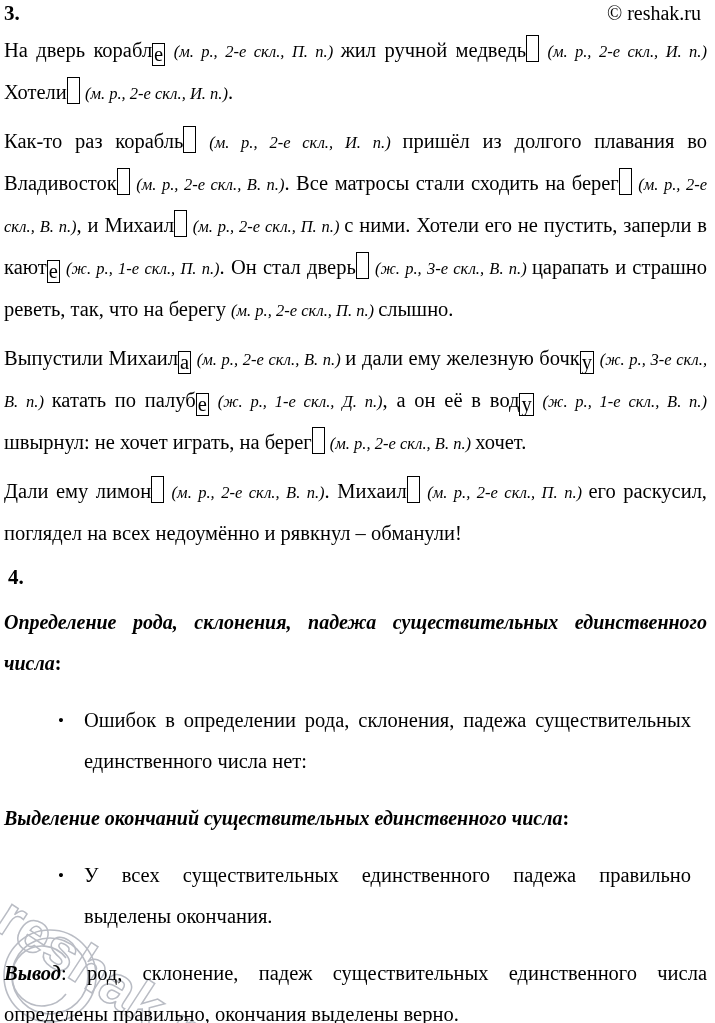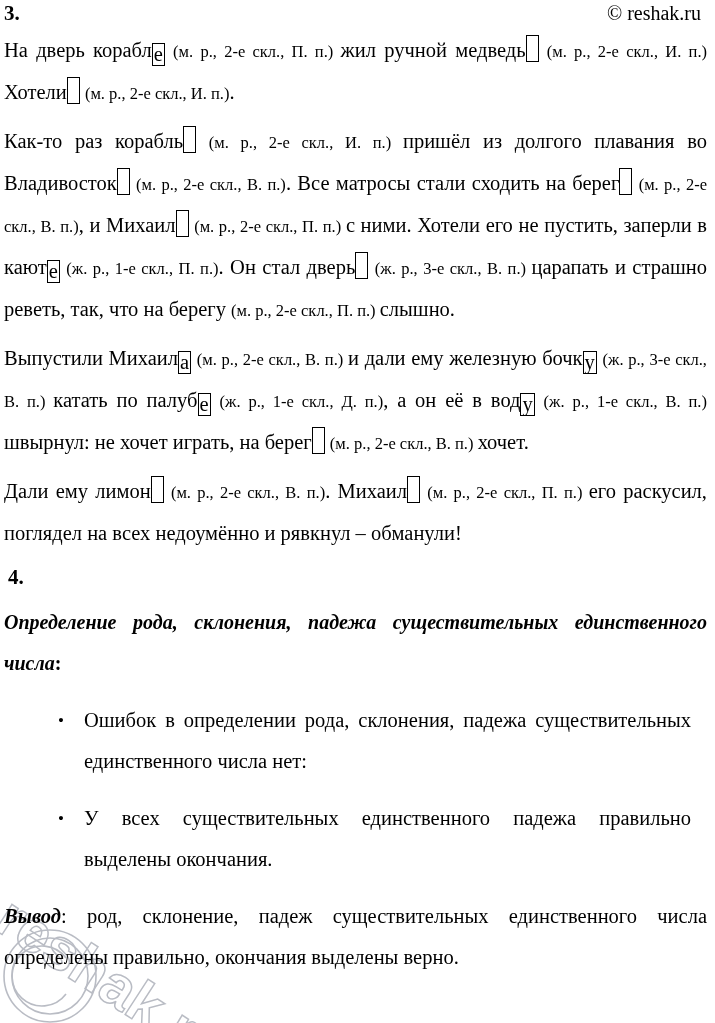--- a/index.html
+++ b/index.html
@@ -61,20 +61,21 @@
     line-height: 41px;
     text-align: justify;
     text-justify: inter-word;
   }
   p.para.last {
     margin-bottom: 0;
   }
 
   
   .ann {
+    font-style: italic;
     font-size: 16.5px;
   }
 
   
   .box {
     display: inline-block;
     border: 1.6px solid #000;
     padding: 0 1px;
     margin: 0 1px 0 0;
     line-height: 1.02;
@@ -190,20 +191,21 @@
       </div>
 
     <div class="section-num">4.</div>
 
     <h3 class="sub"><span>Определение рода, склонения, падежа существительных единственного числа</span><span class="plain">:</span></h3>
 
     <ul class="bullets">
       <li>Ошибок в определении рода, склонения, падежа существительных единственного числа нет:</li>
     </ul>
 
+    <h3 class="sub"><span>Выделение окончаний существительных единственного числа</span><span class="plain">:</span></h3>
 
     <ul class="bullets">
       <li>У всех существительных единственного падежа правильно выделены окончания.</li>
     </ul>
 
     <p class="conclusion"><span class="lead">Вывод</span><span>: род, склонение, падеж существительных единственного числа определены правильно, окончания выделены верно.</span></p>
 
   </div>
 </div>
 

